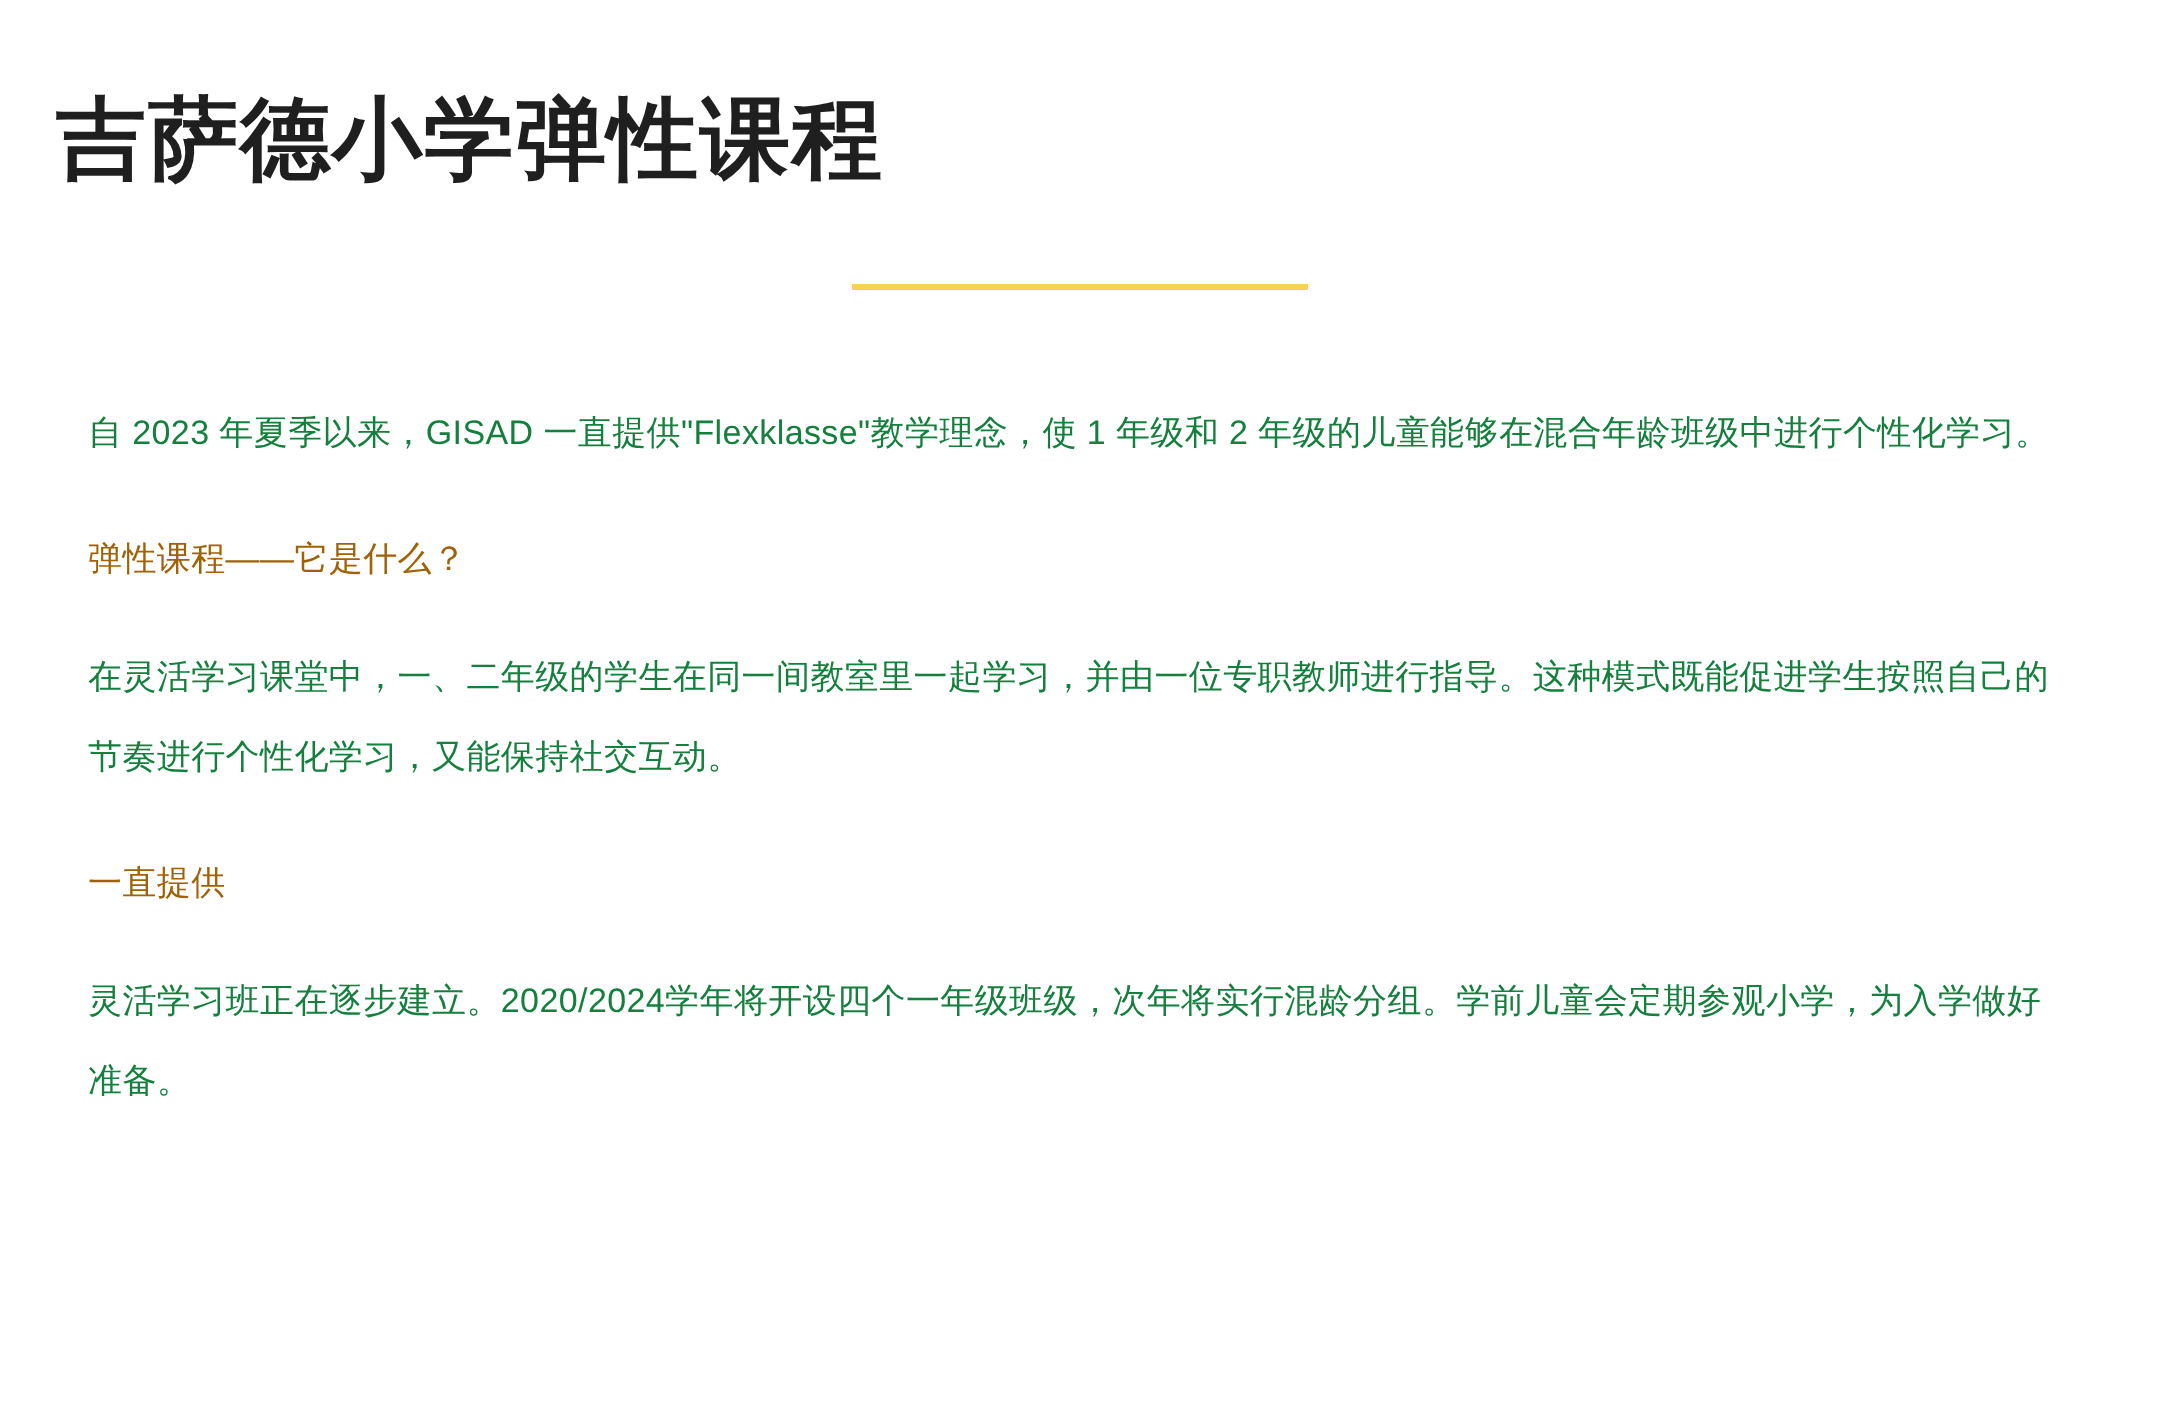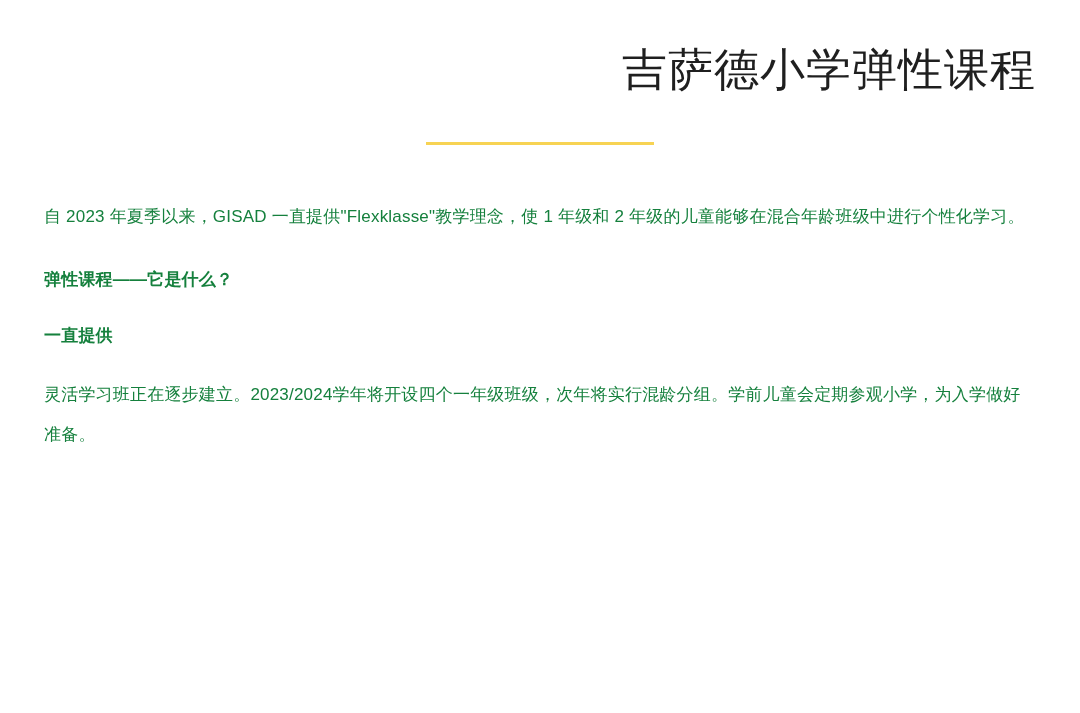--- a/index.html
+++ b/index.html
@@ -17,28 +17,28 @@
     -webkit-font-smoothing: antialiased;
   }
   .page {
     width: 1080px;
     height: 713px;
     box-sizing: border-box;
     padding: 0;
     position: relative;
   }
   .article-title {
-    text-align: right;
+    text-align: left;
     font-size: 45px;
     line-height: 1.15;
-    font-weight: normal;
+    font-weight: bold;
     letter-spacing: 1px;
     color: #1f1f1f;
     margin: 44px 0 0 0;
-    padding: 0 44px;
+    padding: 0 28px;
   }
   .title-rule-wrap {
     display: flex;
     justify-content: center;
     margin-top: 38px;
   }
   .title-rule {
     width: 228px;
     height: 3px;
     background: #f7d353;
@@ -51,22 +51,22 @@
   p.para {
     font-size: 17px;
     line-height: 40px;
     color: #15803d;
     margin: 0 0 26px 0;
     letter-spacing: 0.2px;
   }
   h2.subhead {
     font-size: 17px;
     line-height: 34px;
-    font-weight: bold;
-    color: #15803d;
+    font-weight: normal;
+    color: #a16207;
     margin: 4px 0 22px 0;
     letter-spacing: 0.2px;
   }
   p.para:last-child {
     margin-bottom: 0;
   }
 </style>
 </head>
 <body>
 
@@ -77,19 +77,20 @@
   <div class="title-rule-wrap">
     <hr class="title-rule" style="background: rgb(247, 211, 83);">
   </div>
 
   <div class="body-wrap">
 
     <p class="para">自 2023 年夏季以来，GISAD 一直提供"Flexklasse"教学理念，使 1 年级和 2 年级的儿童能够在混合年龄班级中进行个性化学习。</p>
 
     <h2 class="subhead">弹性课程——它是什么？</h2>
 
+    <p class="para">在灵活学习课堂中，一、二年级的学生在同一间教室里一起学习，并由一位专职教师进行指导。这种模式既能促进学生按照自己的节奏进行个性化学习，又能保持社交互动。</p>
 
     <h2 class="subhead">一直提供</h2>
 
-    <p class="para">灵活学习班正在逐步建立。2023/2024学年将开设四个一年级班级，次年将实行混龄分组。学前儿童会定期参观小学，为入学做好准备。</p>
+    <p class="para">灵活学习班正在逐步建立。2020/2024学年将开设四个一年级班级，次年将实行混龄分组。学前儿童会定期参观小学，为入学做好准备。</p>
 
   </div>
 </div>
 
 </body></html>

